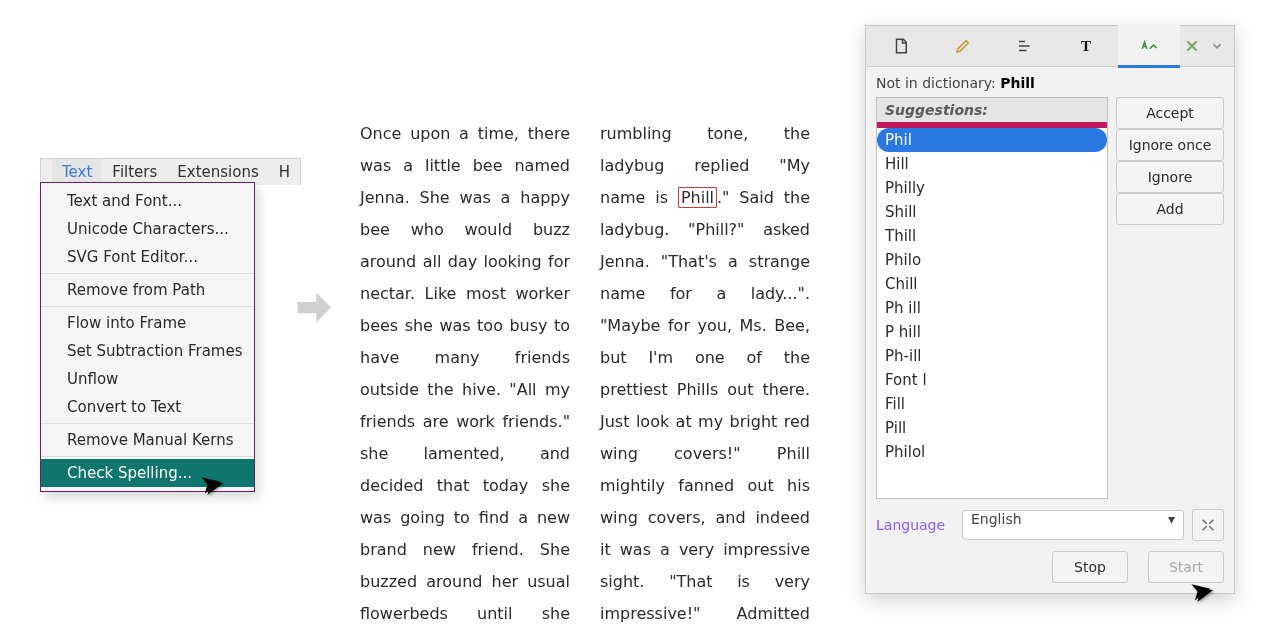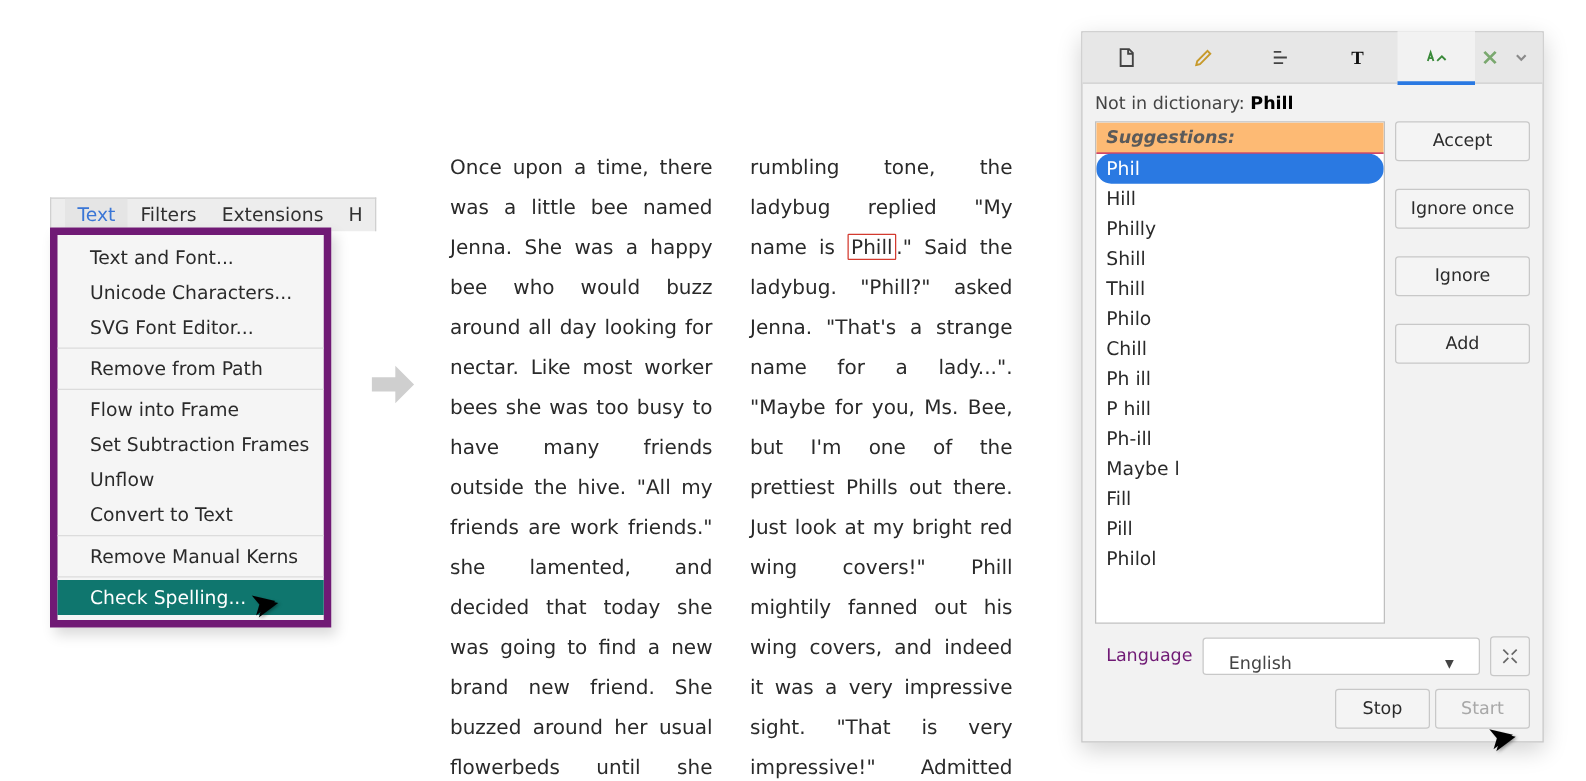--- a/index.html
+++ b/index.html
@@ -36,21 +36,21 @@
     color: #3a76d6;
     margin-left: 11px;
   }
 
   .pulldown {
     position: absolute;
     left: 40px;
     top: 182px;
     width: 213px;
     background: #f5f5f5;
-    border: 6px solid #701a75;
+    border: 1px solid #701a75;
     box-shadow: 4px 6px 10px rgba(0,0,0,.15);
     padding: 4px 0;
   }
   .pulldown .mi {
     padding: 5px 18px 5px 26px;
     font-size: 15px;
     color: #2a2a2a;
     cursor: default;
     white-space: nowrap;
   }
@@ -151,70 +151,70 @@
   .sugbox {
     flex: 1;
     border: 1px solid #bfbfbf;
     background: #fff;
     height: 400px;
     display:flex;
     flex-direction:column;
     overflow:hidden;
   }
   .sughead {
-    background:#fdba74;
-    border-bottom:1px solid #be185d;
+    background:#e5e5e5;
+    border-bottom:6px solid #be185d;
     padding:4px 8px;
     font-style: italic;
     font-weight: bold;
     color:#5a5a5a;
     font-size:14px;
   }
   .sugitem {
     padding:3px 8px;
     font-size:15px;
     color:#2a2a2a;
     cursor:default;
   }
   .sugitem.sel {
     background:#2a79e2;
     color:#fff;
     border-radius:12px;
   }
 
-  .btncol { display:flex; flex-direction:column; gap:22px; width:108px; }
+  .btncol { display:flex; flex-direction:column; gap:0; width:108px; }
   .btn {
     height:30px;
     border:1px solid #c8c8c8;
     background:#f4f4f4;
     border-radius:3px;
     font-size:14px;
     color:#2b2b2b;
     display:flex;align-items:center;justify-content:center;
     cursor:pointer;
   }
 
   .langrow {
     display:flex; align-items:center; gap:8px; margin-top:10px;
   }
-  .langlabel { font-size:14px; width:78px; color:#701a75;text-align:right;}
+  .langlabel { font-size:14px; width:78px; color:#8b5cf6;}
   .langsel {
     flex:1; height:28px;
     border:1px solid #c8c8c8; background:#fff;
     border-radius:3px;
-    display:flex; align-items:flex-end; justify-content:space-between;
-    padding:0 20px; font-size:14px; color:#444;
+    display:flex; align-items:flex-start; justify-content:space-between;
+    padding:0 8px; font-size:14px; color:#444;
   }
   .toolbtn {
     width:30px;height:30px;border:1px solid #c8c8c8;background:#f4f4f4;border-radius:3px;
     display:flex;align-items:center;justify-content:center;color:#666;font-size:16px;
   }
 
   .bottomrow {
-    display:flex; justify-content:flex-end; gap:4px; margin-top:10px;
+    display:flex; justify-content:flex-end; gap:20px; margin-top:10px;
   }
   .bottomrow .btn { width:74px; }
   .bottomrow .btn.disabled { color:#a8a8a8; }
 
   .cursor2 {
     position:absolute; left:1190px; top:575px;
     font-size:26px;color:#000;
     text-shadow:2px 2px 0 #000,3px 3px 3px rgba(0,0,0,.4);
     transform:rotate(-12deg);
     pointer-events:none;
@@ -310,21 +310,21 @@
             <div class="sugitem sel">Phil</div>
             <div class="sugitem">Hill</div>
             <div class="sugitem">Philly</div>
             <div class="sugitem">Shill</div>
             <div class="sugitem">Thill</div>
             <div class="sugitem">Philo</div>
             <div class="sugitem">Chill</div>
             <div class="sugitem">Ph ill</div>
             <div class="sugitem">P hill</div>
             <div class="sugitem">Ph-ill</div>
-            <div class="sugitem">Maybe l</div>
+            <div class="sugitem">Font l</div>
             <div class="sugitem">Fill</div>
             <div class="sugitem">Pill</div>
             <div class="sugitem">Philol</div>
           </div>
       </div>
       <div class="btncol">
         <div class="btn">Accept</div>
         <div class="btn">Ignore once</div>
         <div class="btn">Ignore</div>
         <div class="btn">Add</div>

